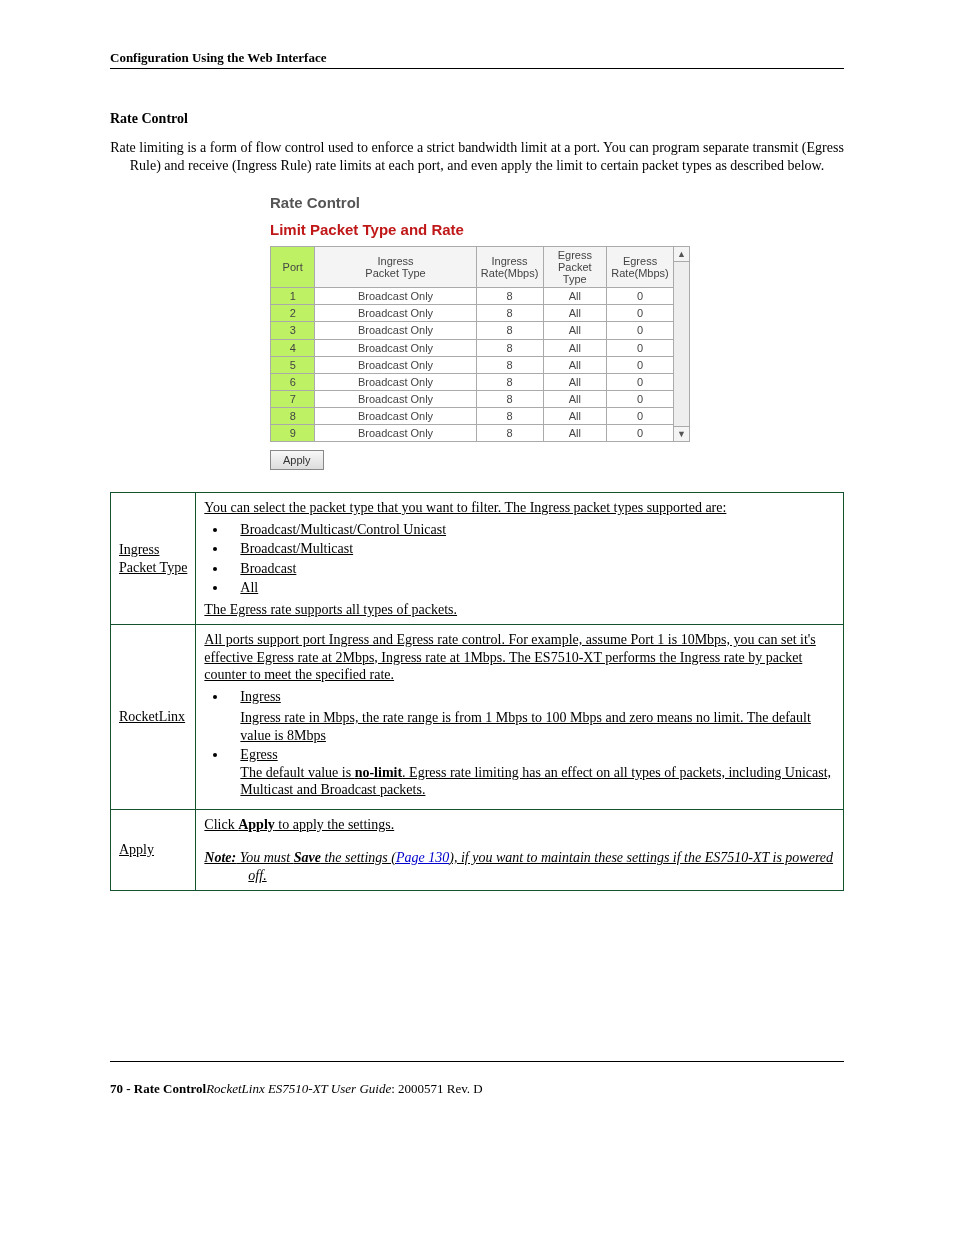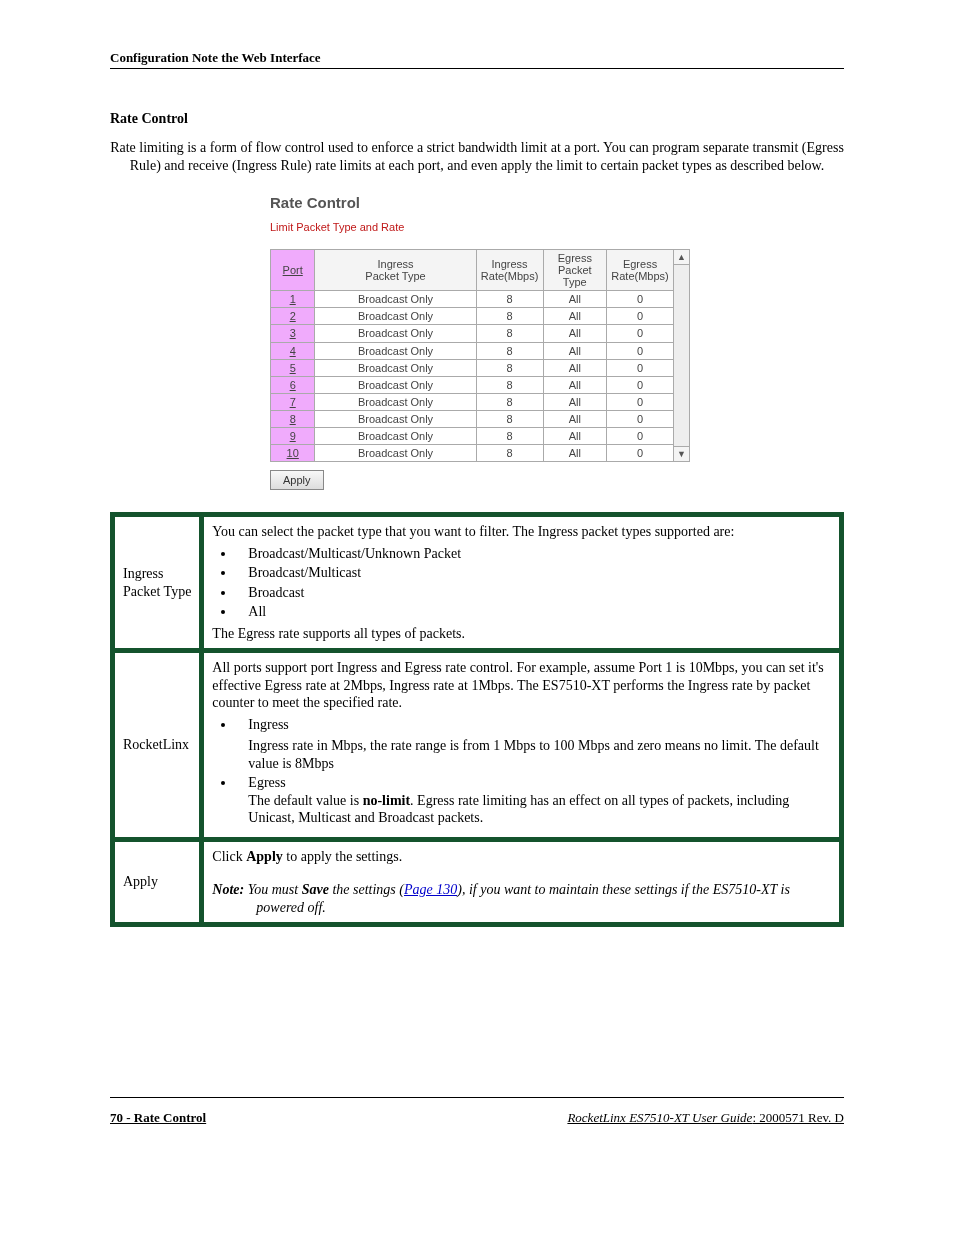--- a/index.html
+++ b/index.html
@@ -41,23 +41,23 @@
     width: 420px;
   }
   .ui-title {
     font-size: 15px;
     font-weight: bold;
     color: #555;
     margin-bottom: 10px;
   }
   .ui-subtitle {
     color: #c01818;
-    font-weight: normal;
-    font-size: 11px;
-    margin-bottom: 16px;
+    font-weight: bold;
+    font-size: 15px;
+    margin-bottom: 8px;
   }
   .ui-table-wrap {
     display: flex;
     align-items: stretch;
   }
   table.ui-table {
     border-collapse: collapse;
     background: #fff;
     flex: 1;
   }
@@ -67,21 +67,21 @@
     text-align: center;
     padding: 2px 4px;
     font-weight: normal;
     font-size: 11px;
     color: #444;
     line-height: 1.1;
   }
   table.ui-table th {
     background: #f4f4f4;
   }
-  table.ui-table .col-port { width: 38px; background:#f0abfc;text-decoration:underline;}
+  table.ui-table .col-port { width: 38px; background:#bef264;}
   .scrollbar {
     width: 15px;
     border: 1px solid #aaa;
     border-left: none;
     display: flex;
     flex-direction: column;
     background: #eee;
   }
   .scrollbar .arrow {
     height: 14px;
@@ -112,24 +112,25 @@
     border: 1.5px solid #000;
     font-size: 14px;
   }
   table.desc-table th.caption {
     text-align: left;
     font-weight: bold;
     padding: 4px 6px;
     border: 1px solid #000;
   }
   table.desc-table td {
-    border: 5px solid #14532d;
+    border: 1px solid #14532d;
     vertical-align: middle;
     padding: 6px 8px;
     line-height: 1.25;
+    text-decoration: underline;
   }
   table.desc-table td.label {
     white-space: nowrap;
     width: 1px;
   }
   ul.desc-list {
     margin: 4px 0 4px 18px;
     padding: 0;
   }
   ul.desc-list li {
@@ -137,34 +138,32 @@
     padding-left: 12px;
   }
   .note-hang {
     padding-left: 44px;
     text-indent: -44px;
   }
   a.page-link { color: #0000cc; text-decoration: underline; }
   .footer {
     margin-top: 170px;
     border-top: 1.5px solid #000;
-    padding-top: 12px;
+    padding-top: 19px;
     display: flex;
-    justify-content: space-between;
     font-size: 13px;
-    text-decoration: underline;
   }
   .footer .left { font-weight: normal; }
   .footer .right { font-style: italic; }
 </style>
 </head>
 <body>
 
 <div class="header-line">
-  <span class="header-text">Configuration Note the Web Interface</span>
+  <span class="header-text">Configuration Using the Web Interface</span>
 </div>
 
 <h2 class="section-title">Rate Control</h2>
 
 <p class="intro">Rate limiting is a form of flow control used to enforce a strict bandwidth limit at a port. You can program separate transmit (Egress Rule) and receive (Ingress Rule) rate limits at each port, and even apply the limit to certain packet types as described below.</p>
 
 <div class="ui-panel">
   <div class="ui-title">Rate Control</div>
   <div class="ui-subtitle">Limit Packet Type and Rate</div>
   <div class="ui-table-wrap">
@@ -235,47 +234,40 @@
             <td>All</td>
             <td>0</td>
           </tr>
           <tr>
             <td class="col-port">9</td>
             <td>Broadcast Only</td>
             <td>8</td>
             <td>All</td>
             <td>0</td>
           </tr>
-          <tr>
-            <td class="col-port">10</td>
-            <td>Broadcast Only</td>
-            <td>8</td>
-            <td>All</td>
-            <td>0</td>
-          </tr>
         </tbody>
     </table>
     <div class="scrollbar">
       <div class="arrow">▲</div>
       <div class="track"></div>
       <div class="arrow bottom">▼</div>
     </div>
   </div>
   <button class="apply-btn">Apply</button>
 </div>
 
 <table class="desc-table">
   <tbody>
 
   <tr>
     <td class="label">Ingress<br>Packet Type</td>
     <td>
       <div>You can select the packet type that you want to filter. The Ingress packet types supported are:</div>
       <ul class="desc-list">
-        <li>Broadcast/Multicast/Unknown Packet</li>
+        <li>Broadcast/Multicast/Control Unicast</li>
         <li>Broadcast/Multicast</li>
         <li>Broadcast</li>
         <li>All</li>
       </ul>
       <div>The Egress rate supports all types of packets.</div>
     </td>
   </tr>
 
   <tr>
     <td class="label">RocketLinx</td>

